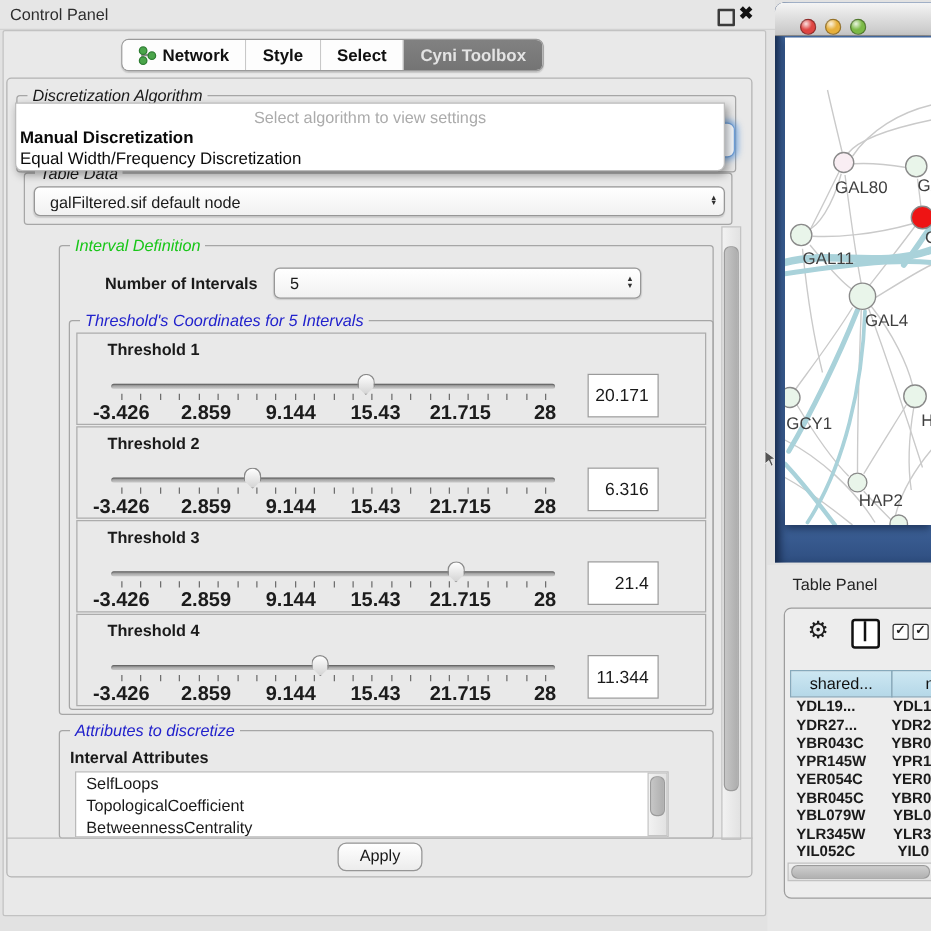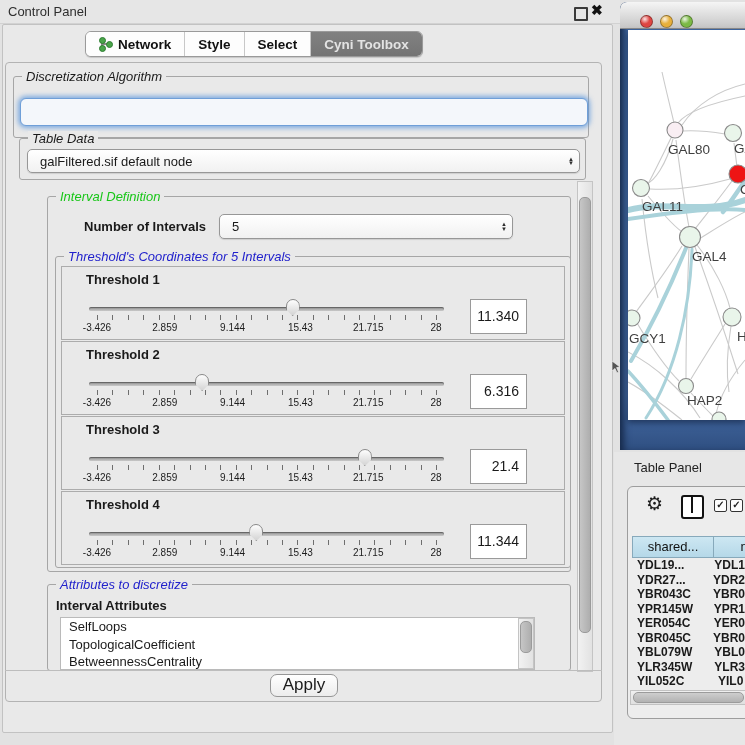--- a/index.html
+++ b/index.html
@@ -11,21 +11,21 @@
   #cp-titlebar{left:0;top:0;width:620px;height:23px;background:#e6e6e6;border-bottom:1px solid #d2d2d2;}
   #cp-title{left:8px;top:4px;font-size:13px;color:#2e2e2e;}
   #float-icon{left:574px;top:7px;width:10px;height:10px;border:2px solid #3a3a3a;border-radius:1px;background:#e6e6e6;}
   #close-icon{left:591px;top:2px;font-size:14px;font-weight:bold;color:#111;}
   
   .tabbar{height:24px;display:flex;border:1px solid #9a9a9a;border-radius:6px;background:#fff;overflow:hidden;
     font-size:13.5px;font-weight:bold;color:#111;box-shadow:0 1px 1px rgba(0,0,0,.15);}
   .tab{display:flex;align-items:center;padding:0 13px;border-right:1px solid #c8c8c8;background:#fdfdfd;cursor:default;}
   .tab:last-child{border-right:none;}
   .tab.sel{background:linear-gradient(#818181,#747474);color:#e3e3e3;border-right:none;}
-  #top-tabbar{left:85px;top:31px;text-align:center;}
+  #top-tabbar{left:97px;top:31px;text-align:center;}
   #bottom-tabbar{left:143px;top:706px;}
   .net-glyph{width:13px;height:14px;margin-right:6px;position:relative;}
   .net-glyph i{position:absolute;width:5px;height:5px;border-radius:50%;background:#4aa54a;border:1px solid #2e7d32;}
   .net-glyph b{position:absolute;background:#8a8a8a;}
   
   #cp-outer{left:5px;top:62px;width:595px;height:638px;border:1px solid #b3b3b3;border-radius:4px;background:#e9e9e9;}
   
   .group{border:1px solid #a6a6a6;border-radius:3px;}
   .gtitle{position:absolute;top:-8px;left:8px;background:#e9e9e9;padding:0 4px;font-size:13px;line-height:15px;white-space:nowrap;font-style:italic;}
   .gtitle.black{color:#1a1a1a;}
@@ -48,32 +48,32 @@
   
   .trow{left:61px;width:502px;height:72px;background:#e9e9e9;border:1px solid #acacac;}
   .t-label{position:absolute;left:24px;top:5px;font-size:13px;font-weight:bold;}
   .slider{position:absolute;left:27px;top:38px;width:355px;height:34px;}
   .track{position:absolute;left:0;top:2px;width:355px;height:4px;border-radius:3px;
     background:linear-gradient(#8f8f8f,#c9c9c9);box-shadow:inset 0 1px 1px rgba(0,0,0,.35);}
   .thumb{position:absolute;top:-6px;width:14px;height:17px;background:linear-gradient(#fefefe,#d4d4d4);
     border:1px solid #898989;border-radius:7px 7px 3px 3px;
     clip-path:polygon(0 0,100% 0,100% 60%,50% 100%,0 60%);box-sizing:border-box;}
   .tick{position:absolute;top:10px;width:1px;height:5px;background:#6e6e6e;}
-  .slabel{position:absolute;top:17px;transform:translateX(-50%);font-size:10px;font-weight:normal;color:#1c1c1c;white-space:nowrap;}
+  .slabel{position:absolute;top:17px;transform:translateX(-50%);font-size:16px;font-weight:bold;color:#1c1c1c;white-space:nowrap;}
   .vbox{position:absolute;left:408px;top:32px;width:57px;height:35px;background:#fff;border:1px solid #9a9a9a;
     box-sizing:border-box;font-size:14px;text-align:right;line-height:33px;padding-right:7px;}
   
   #attr-list{left:60px;top:617px;width:473px;height:51px;background:#fff;border:1px solid #bababa;overflow:hidden;}
   .list-item{font-size:13px;line-height:17.5px;padding-left:8px;white-space:nowrap;}
   
   .sb-v{background:linear-gradient(90deg,#f2f2f2,#e2e2e2);border:1px solid #c4c4c4;}
   .sb-thumb{position:absolute;background:linear-gradient(90deg,#c6c6c6,#aeaeae);border:1px solid #9b9b9b;border-radius:5px;}
   
   #apply-btn{left:270px;top:674px;width:66px;height:21px;background:linear-gradient(#ffffff,#ececec);
-    border:1px solid #969696;border-radius:7px;font-size:17px;text-align:center;line-height:20px;}
+    border:1px solid #969696;border-radius:7px;font-size:13px;text-align:center;line-height:20px;}
   #sep-line{left:5px;top:670px;width:597px;height:1px;background:#bdbdbd;}
   
   #win-frame{left:620px;top:2px;width:125px;height:448px;border-radius:7px 0 0 0;
     background:linear-gradient(180deg,#4068a2 0%,#4a76b2 45%,#486fa9 88%,#2f4f81 100%);
     box-shadow:inset 7px 0 7px -3px #16294a;}
   #win-titlebar{left:620px;top:2px;width:125px;height:26px;border-radius:7px 0 0 0;
     background:linear-gradient(#f5f5f5,#c6c6c6);border-bottom:1px solid #8c8c8c;}
   .light{position:absolute;top:13px;width:13px;height:13px;border-radius:50%;border:1px solid rgba(0,0,0,.35);
     box-sizing:border-box;background-image:radial-gradient(circle at 35% 28%,rgba(255,255,255,.85),rgba(255,255,255,0) 45%);}
   #net-canvas{left:628px;top:30px;width:117px;height:390px;background:#fff;box-shadow:0 3px 6px rgba(5,15,40,.5);}
@@ -141,20 +141,25 @@
     <span class="gtitle black">Table Data</span>
   </div>
   <div class="abs combo" style="left:27px;top:149px;width:551px;height:22px;">
     <span class="val">galFiltered.sif default node</span>
     <span class="spin">
       <span>▲</span>
         <span>▼</span>
     </span>
   </div>
 
+  <div class="abs" id="algo-popup">
+    <div id="algo-prompt">Select algorithm to view settings</div>
+    <div class="algo-opt bold">Manual Discretization</div>
+    <div class="algo-opt">Equal Width/Frequency Discretization</div>
+  </div>
 
   <div class="abs group" style="left:47px;top:196px;width:522px;height:374px;">
     <span class="gtitle green">Interval Definition</span>
   </div>
   <div class="abs bold-lbl" style="left:84px;top:219px;">Number of Intervals</div>
   <div class="abs combo" style="left:219px;top:214px;width:292px;height:23px;">
     <span class="val">5</span>
     <span class="spin">
       <span>▲</span>
         <span>▼</span>
@@ -193,21 +198,21 @@
         <div class="tick" style="left:331.6px"></div>
         <div class="tick" style="left:347.0px"></div>
         <div class="slabel" style="left:8.0px">-3.426</div>
         <div class="slabel" style="left:75.8px">2.859</div>
         <div class="slabel" style="left:143.6px">9.144</div>
         <div class="slabel" style="left:211.4px">15.43</div>
         <div class="slabel" style="left:279.2px">21.715</div>
         <div class="slabel" style="left:347.0px">28</div>
         <div class="thumb" style="left:196.7px"></div>
       </div>
-    <div class="vbox">11.340</div>
+    <div class="vbox">20.171</div>
   </div>
   <div class="abs trow" style="top:341px;">
     <span class="t-label">Threshold 2</span>
     <div class="slider">
         <div class="track"></div>
         <div class="tick" style="left:8.0px"></div>
         <div class="tick" style="left:23.4px"></div>
         <div class="tick" style="left:38.8px"></div>
         <div class="tick" style="left:54.2px"></div>
         <div class="tick" style="left:69.6px"></div>

